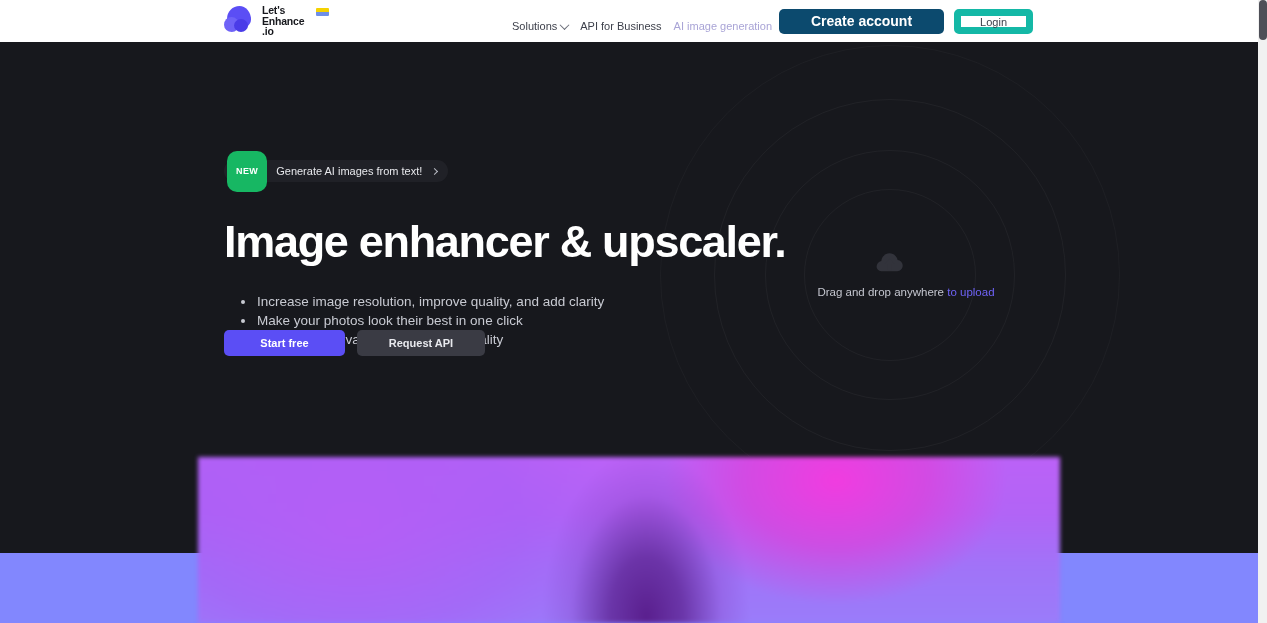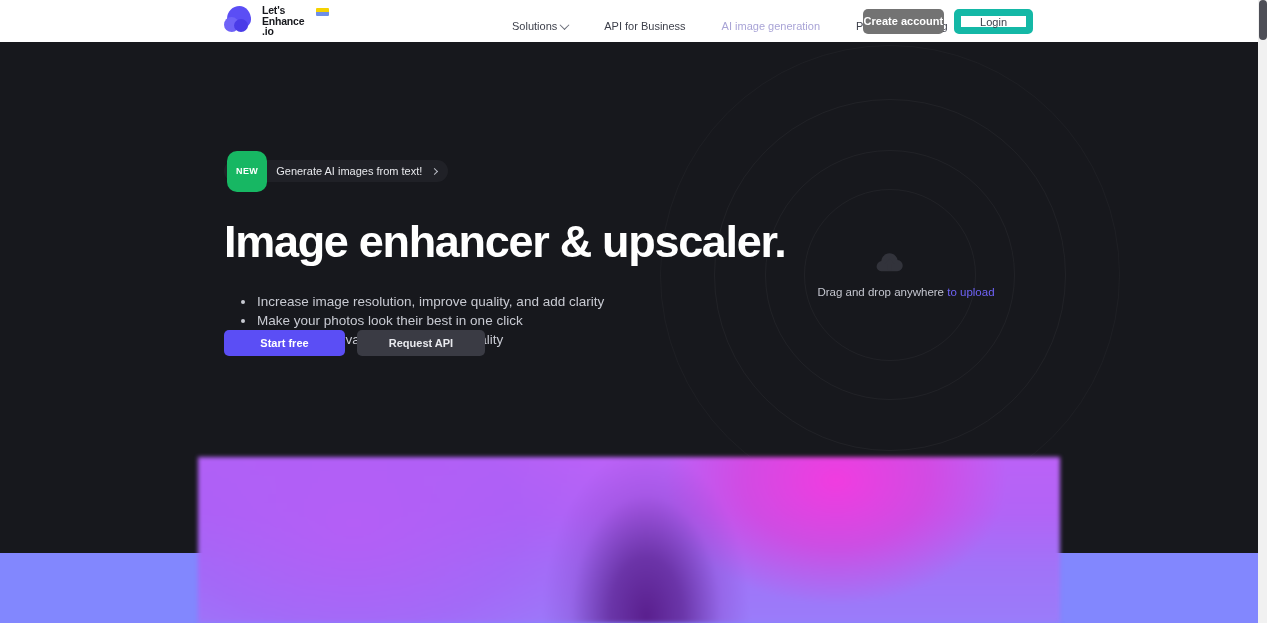--- a/index.html
+++ b/index.html
@@ -93,21 +93,21 @@
     background: linear-gradient(to bottom, #f5d200 0 50%, #6f8fe8 50% 100%);
   }
 
   .nav {
     position: absolute;
     left: 512px;
     top: 0;
     height: 52px;
     display: flex;
     align-items: center;
-    gap: 36px;
+    gap: 12px;
   }
   .nav a {
     font-size: 11px;
     color: #3c3f4a;
     text-decoration: none;
     white-space: nowrap;
     display: flex;
     align-items: center;
     gap: 4px;
   }
@@ -123,28 +123,28 @@
   .header-actions {
     position: absolute;
     right: 225px;
     top: 0;
     height: 42px;
     display: flex;
     align-items: center;
     gap: 10px;
   }
   .btn-create {
-    background: #737373;
+    background: #0c4a6e;
     color: #fff;
-    font-size: 11px;
+    font-size: 14px;
     font-weight: 700;
     border: none;
     border-radius: 5px;
     height: 25px;
-    padding: 0 1px;
+    padding: 0 32px;
     cursor: pointer;
     white-space: nowrap;
   }
   .btn-login {
     background: #fff;
     color: #3c3f4a;
     font-size: 11px;
     font-weight: 400;
     border: 7px solid #14b8a6;
     border-radius: 5px;

